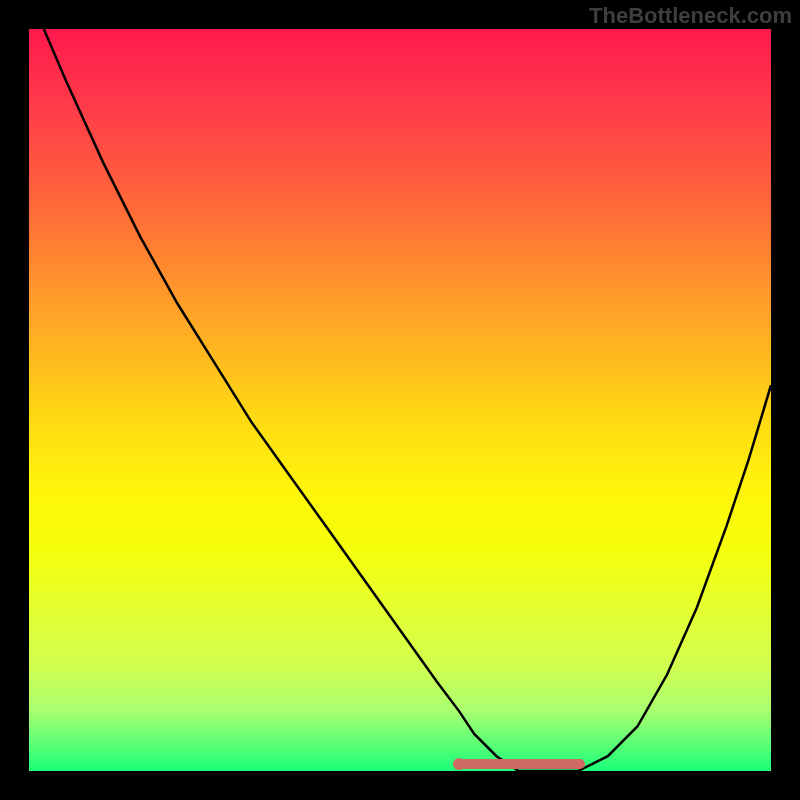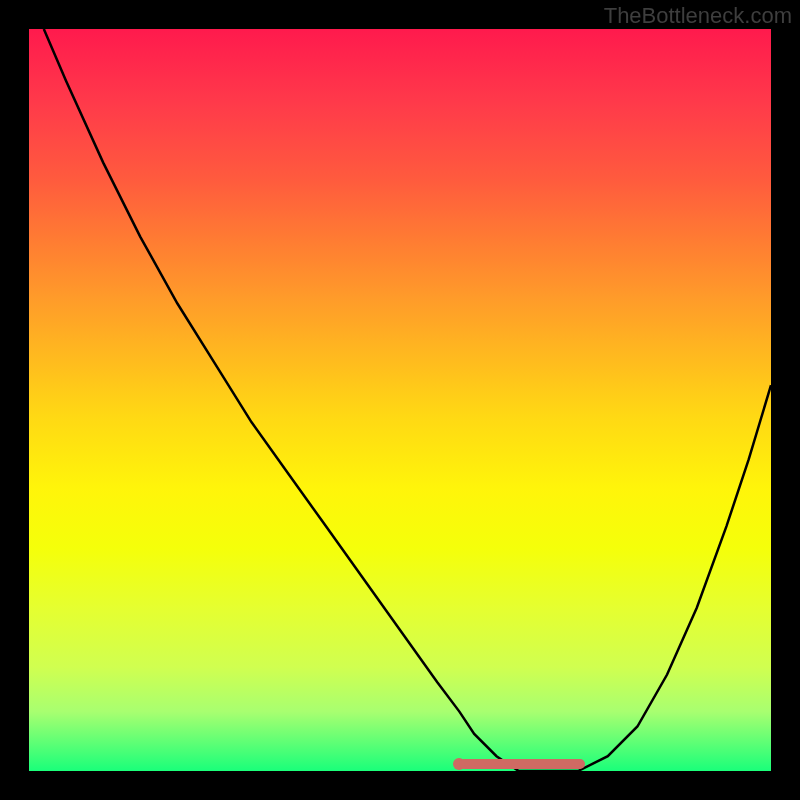--- a/index.html
+++ b/index.html
@@ -40,21 +40,21 @@
       #a8ff70 92%,
       #1aff7a 100%
     );
   }
   .watermark {
     position: absolute;
     top: 3px;
     right: 8px;
     color: #3e3e3e;
     font-size: 22px;
-    font-weight: 400;
+    font-weight: 700;
     letter-spacing: 0px;
   }
   svg.curve {
     position: absolute;
     left: 0;
     top: 0;
     width: 742px;
     height: 742px;
   }
   .marker-band {

